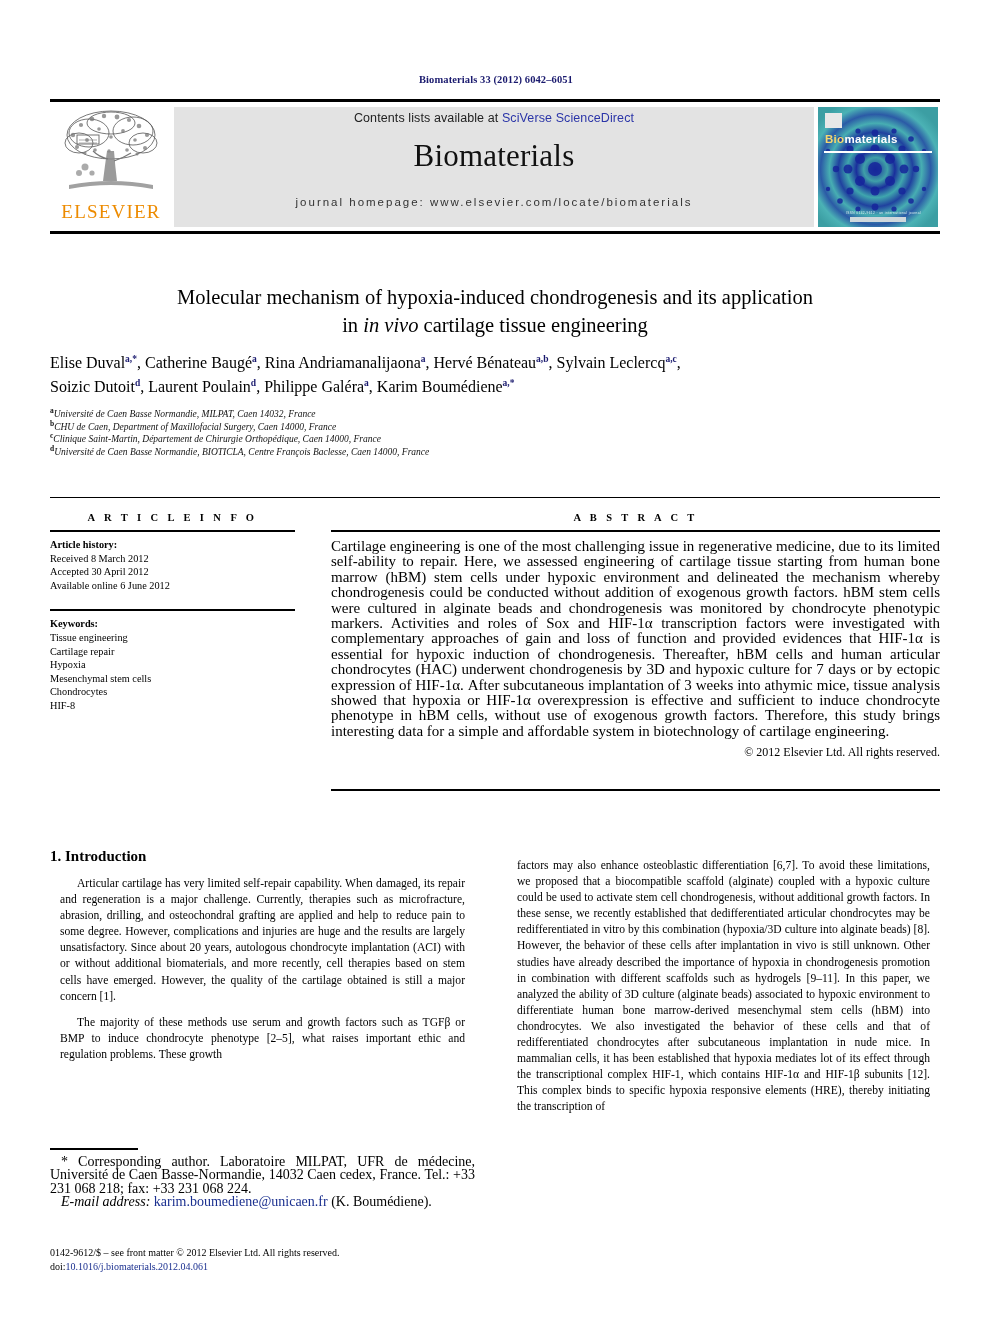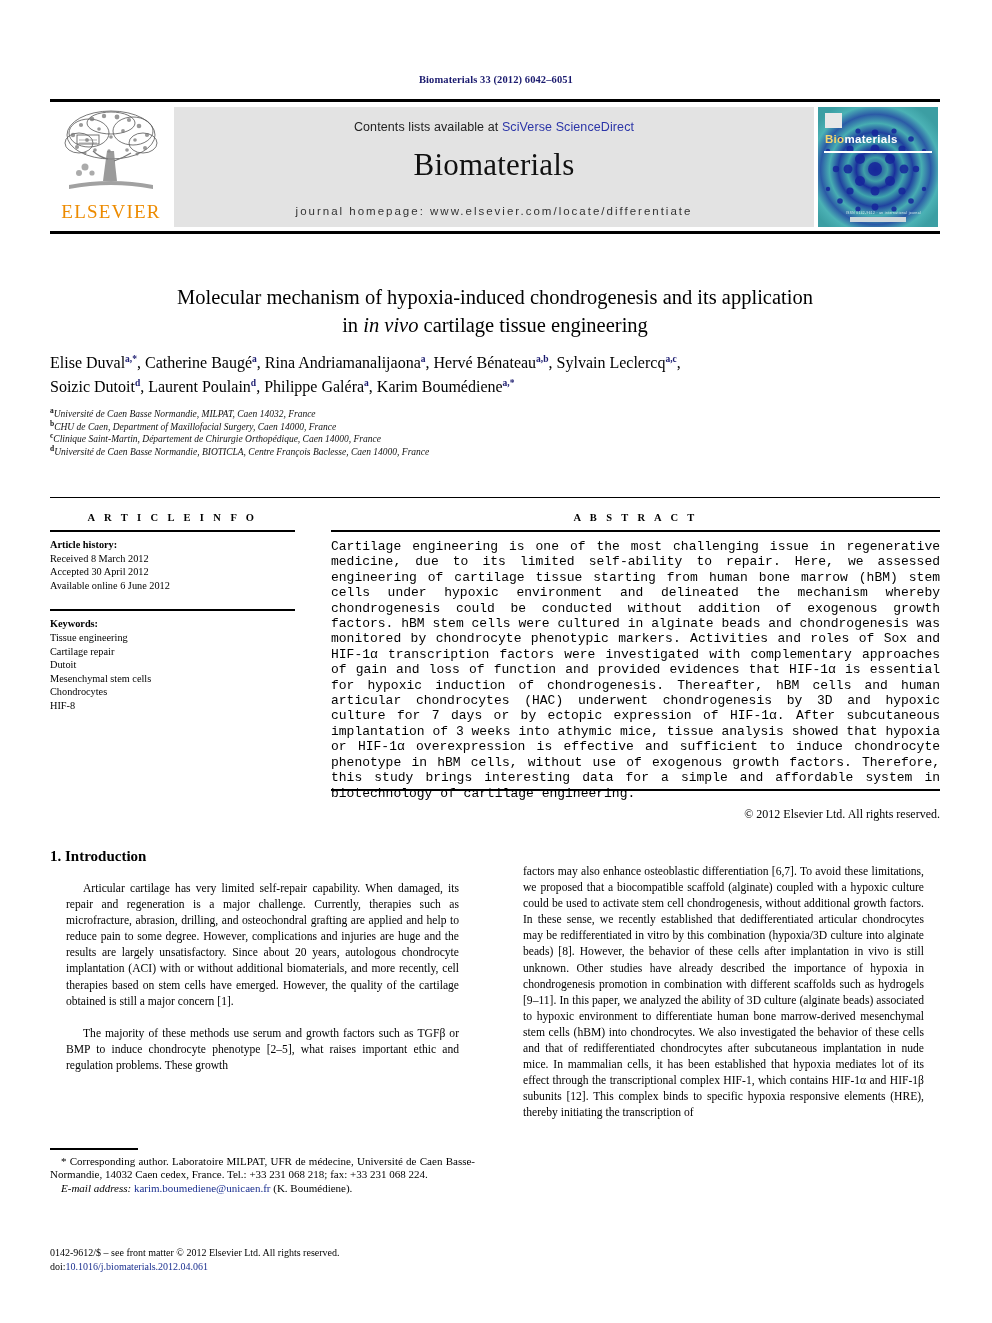--- a/index.html
+++ b/index.html
@@ -80,21 +80,21 @@
     top: 8px;
     width: 640px;
     height: 120px;
     background: #e3e3e3;
     text-align: center;
   }
   .contents-line {
     font-family: "Liberation Sans", sans-serif;
     font-size: 12.5px;
     color: #222;
-    padding-top: 13px;
+    padding-top: 4px;
     letter-spacing: 0.1px;
   }
   .contents-line .sd {
     color: #2b35a8;
   }
   .journal-title {
     font-family: "Liberation Serif", serif;
     font-size: 31px;
     color: #111;
     margin-top: 13px;
@@ -245,22 +245,22 @@
     color: #000;
   }
   .info-label {
     font-weight: bold;
   }
   .info-gap { height: 14px; }
   .kw-rule { height: 2px; background:#000; margin-top: 3px; }
 
   .abstract-text {
     margin-top: 7px;
-    font-family: Liberation Mono, monospace;
-    font-size: 13px;
+    font-family: Liberation Serif, serif;
+    font-size: 15px;
     line-height: 15.4px;
     text-align: justify;
     color: #000;
   }
   .copyright-line {
     margin-top: 6px;
     text-align: right;
     font-family: "Liberation Serif", serif;
     font-size: 12px;
     color: #000;
@@ -288,40 +288,40 @@
     font-weight: bold;
     font-size: 15px;
     margin: 0 0 11px 0;
     color: #000;
   }
   p.body-par {
     font-family: "Liberation Serif", serif;
     font-size: 11.6px;
     line-height: 16.1px;
     text-align: justify;
-    margin: 16px;
+    margin: 10px;
     text-indent: 17px;
     color: #000;
   }
   p.body-par.cont { text-indent: 0; }
   .ital { font-style: italic; }
 
   
   .foot-rule {
     position: absolute;
     left: 50px; top: 1148px;
     width: 88px; height: 1.5px;
     background: #000;
   }
   .footnotes {
     position: absolute;
     left: 50px; top: 1155px;
     width: 425px;
     font-family: "Liberation Serif", serif;
-    font-size: 11px;
+    font-size: 14px;
     line-height: 13.4px;
     text-align: justify;
     color: #000;
   }
   .footnotes .indent { text-indent: 11px; }
   .footnotes .email-label { font-style: italic; }
   .email-link { color: #1a2f8f; }
   .imprint {
     position: absolute;
     left: 50px; top: 1246px;
@@ -387,21 +387,21 @@
             <circle cx="20" cy="66" r="3"></circle>
           <circle cx="33" cy="66" r="2.6"></circle>
         </g>
       </svg>
       <div class="elsevier-word">ELSEVIER</div>
     </div>
 
     <div class="grey-band">
       <div class="contents-line"><span>Contents lists available at </span><span class="sd">SciVerse ScienceDirect</span></div>
       <div class="journal-title">Biomaterials</div>
-      <div class="homepage-line">journal homepage: www.elsevier.com/locate/differentiate</div>
+      <div class="homepage-line">journal homepage: www.elsevier.com/locate/biomaterials</div>
     </div>
 
     <div class="cover-thumb">
       <svg class="cover-inner" viewBox="0 0 120 120" preserveAspectRatio="none">
         <defs>
           <radialGradient id="rg" cx="48%" cy="52%" r="62%">
             <stop offset="0%" stop-color="#1c2f9c"></stop>
             <stop offset="16%" stop-color="#3fa0a8"></stop>
             <stop offset="26%" stop-color="#1a2f9c"></stop>
             <stop offset="38%" stop-color="#3fa6ad"></stop>
@@ -481,21 +481,21 @@
       <div>Received 8 March 2012</div>
       <div>Accepted 30 April 2012</div>
       <div>Available online 6 June 2012</div>
     </div>
     <div class="info-gap"></div>
     <div class="kw-rule"></div>
     <div class="info-group">
       <div class="info-label">Keywords:</div>
       <div>Tissue engineering</div>
       <div>Cartilage repair</div>
-      <div>Dutoit</div>
+      <div>Hypoxia</div>
       <div>Mesenchymal stem cells</div>
       <div>Chondrocytes</div>
       <div>HIF-8</div>
     </div>
   </div>
 
   <div class="abstractbox">
     <div class="sec-head">A B S T R A C T</div>
     <div class="thin-rule"></div>
     <div class="abstract-text">Cartilage engineering is one of the most challenging issue in regenerative medicine, due to its limited self-ability to repair. Here, we assessed engineering of cartilage tissue starting from human bone marrow (hBM) stem cells under hypoxic environment and delineated the mechanism whereby chondrogenesis could be conducted without addition of exogenous growth factors. hBM stem cells were cultured in alginate beads and chondrogenesis was monitored by chondrocyte phenotypic markers. Activities and roles of Sox and HIF-1α transcription factors were investigated with complementary approaches of gain and loss of function and provided evidences that HIF-1α is essential for hypoxic induction of chondrogenesis. Thereafter, hBM cells and human articular chondrocytes (HAC) underwent chondrogenesis by 3D and hypoxic culture for 7 days or by ectopic expression of HIF-1α. After subcutaneous implantation of 3 weeks into athymic mice, tissue analysis showed that hypoxia or HIF-1α overexpression is effective and sufficient to induce chondrocyte phenotype in hBM cells, without use of exogenous growth factors. Therefore, this study brings interesting data for a simple and affordable system in biotechnology of cartilage engineering.</div>

